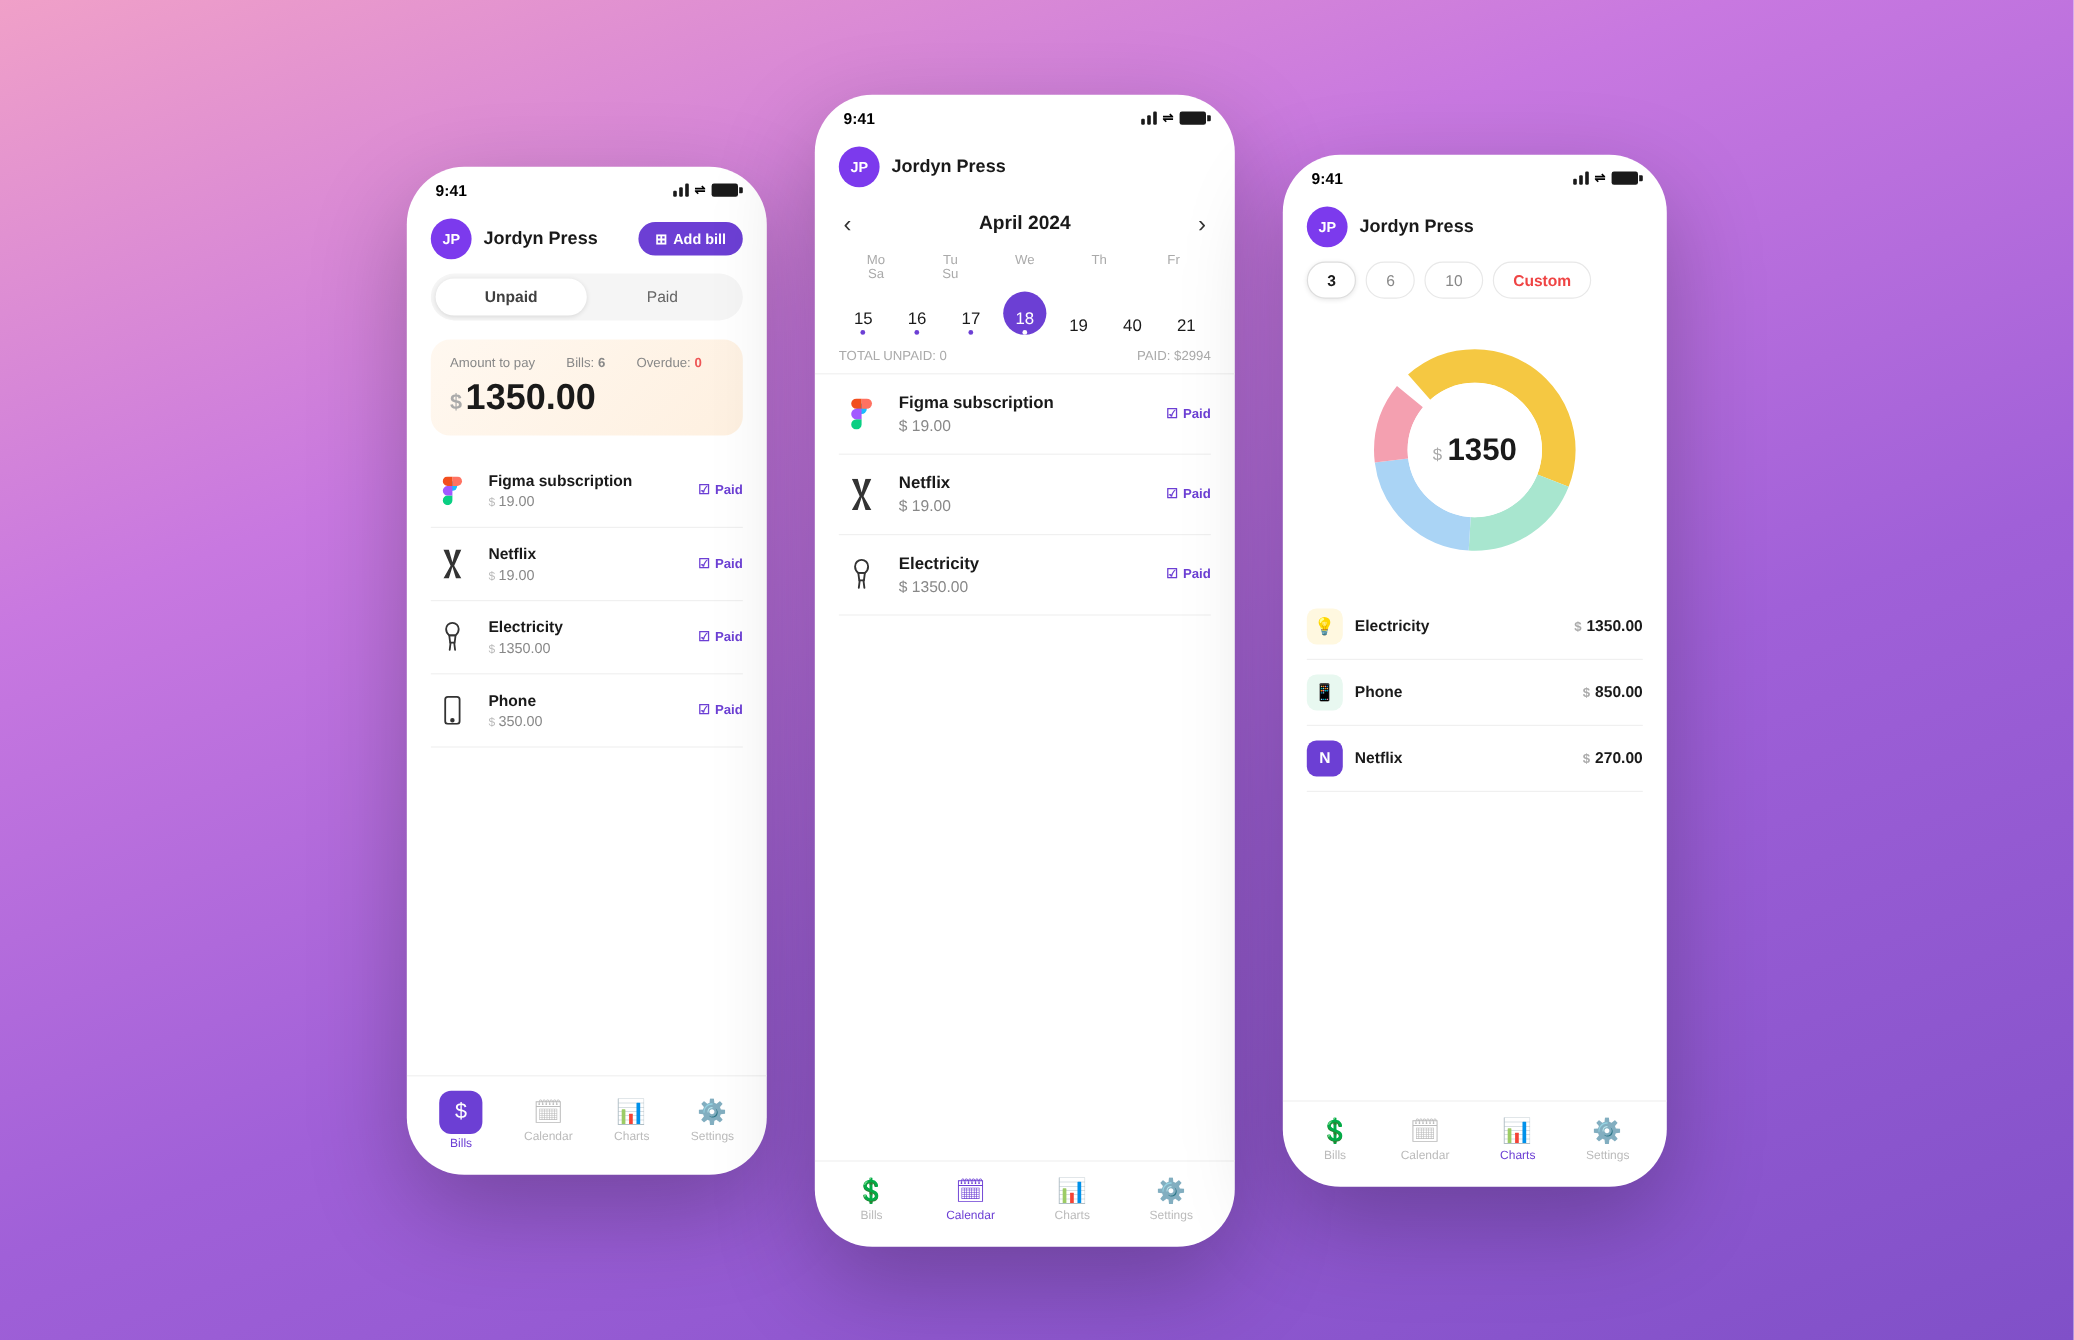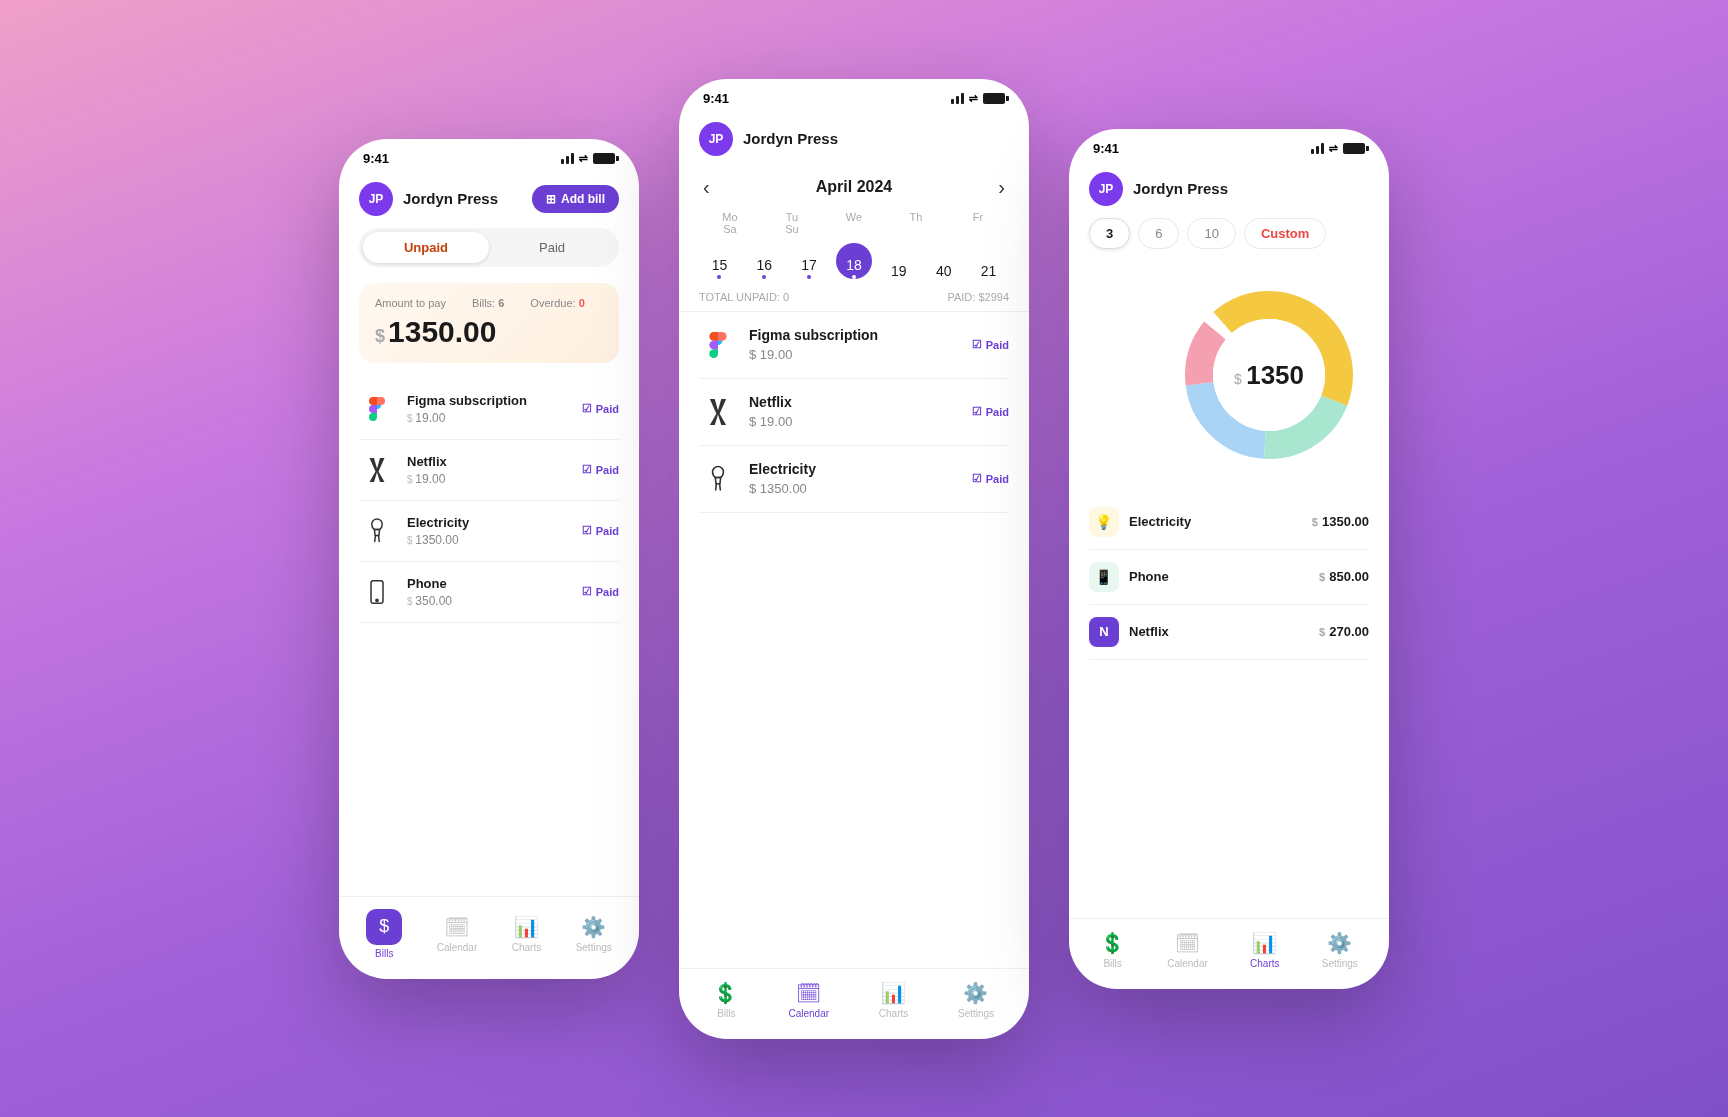--- a/index.html
+++ b/index.html
@@ -79,21 +79,21 @@
       margin: 0 20px 16px;
       background: #f5f5f5;
       border-radius: 20px;
       padding: 4px;
       display: flex;
     }
     .tab-btn {
       flex: 1; padding: 8px; border: none; background: transparent;
       border-radius: 16px; font-size: 13px; font-weight: 500; cursor: pointer; color: #666;
     }
-    .tab-btn.active { background: #fff; font-weight: 700; color: #c2410c; box-shadow: 0 1px 4px rgba(0,0,0,0.12); }
+    .tab-btn.active { background: #fff; font-weight: 700; color: #404040; box-shadow: 0 1px 4px rgba(0,0,0,0.12); }
 
     .amount-card {
       margin: 0 20px 16px;
       background: linear-gradient(135deg, #fff8f0 0%, #fef0e0 100%);
       border-radius: 16px;
       padding: 14px 16px;
     }
     .amount-meta { display: flex; gap: 26px; font-size: 11px; color: #888; margin-bottom: 6px; }
     .amount-meta span { font-weight: 500; }
     .overdue-zero { color: #e55; }
@@ -192,21 +192,21 @@
     }
     .period-tab {
       padding: 7px 16px; border-radius: 20px; font-size: 13px; font-weight: 500;
       cursor: pointer; border: 1px solid #e8e8e8; background: #fff; color: #888;
     }
     .period-tab.active { background: #fff; font-weight: 700; color: #1a1a1a; border-color: #ddd; box-shadow: 0 1px 4px rgba(0,0,0,0.1); }
     .period-tab.custom { font-weight: 700; color: #ef4444; }
 
     
     .donut-container {
-      display: flex; align-items: center; justify-content: flex-end;
+      display: flex; align-items: center; justify-content: center;
       padding: 10px 20px 20px;
     }
     .donut-wrapper { position: relative; width: 200px; height: 200px; }
     .donut-center {
       position: absolute; top: 50%; left: 50%;
       transform: translate(-50%, -50%);
       text-align: center;
     }
     .donut-center .dollar-s { font-size: 14px; color: #aaa; }
     .donut-center .amount { font-size: 28px; font-weight: 800; color: #1a1a1a; }

